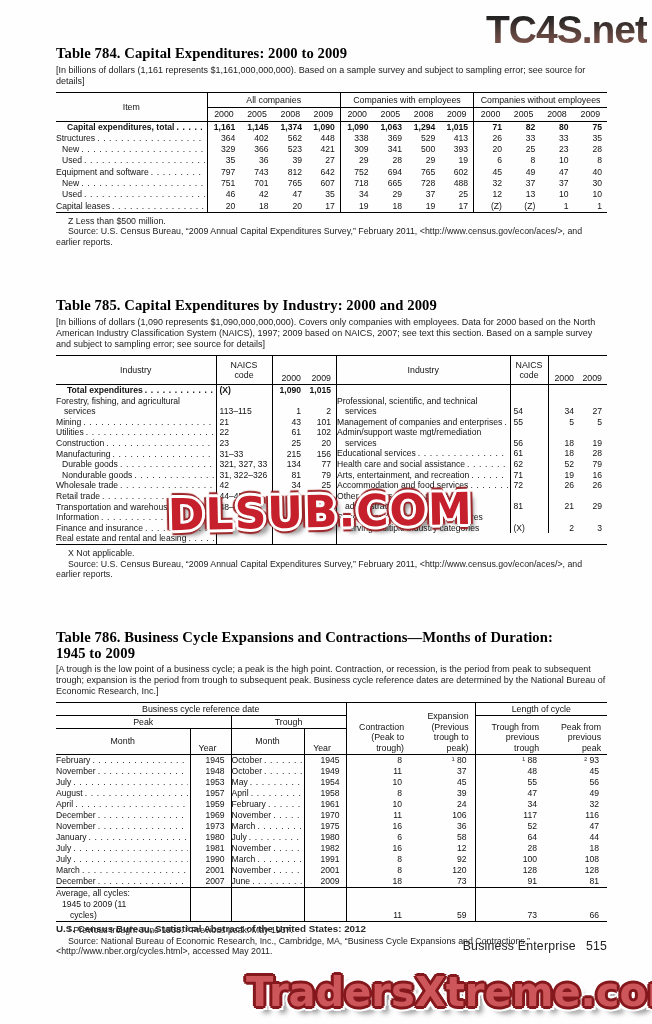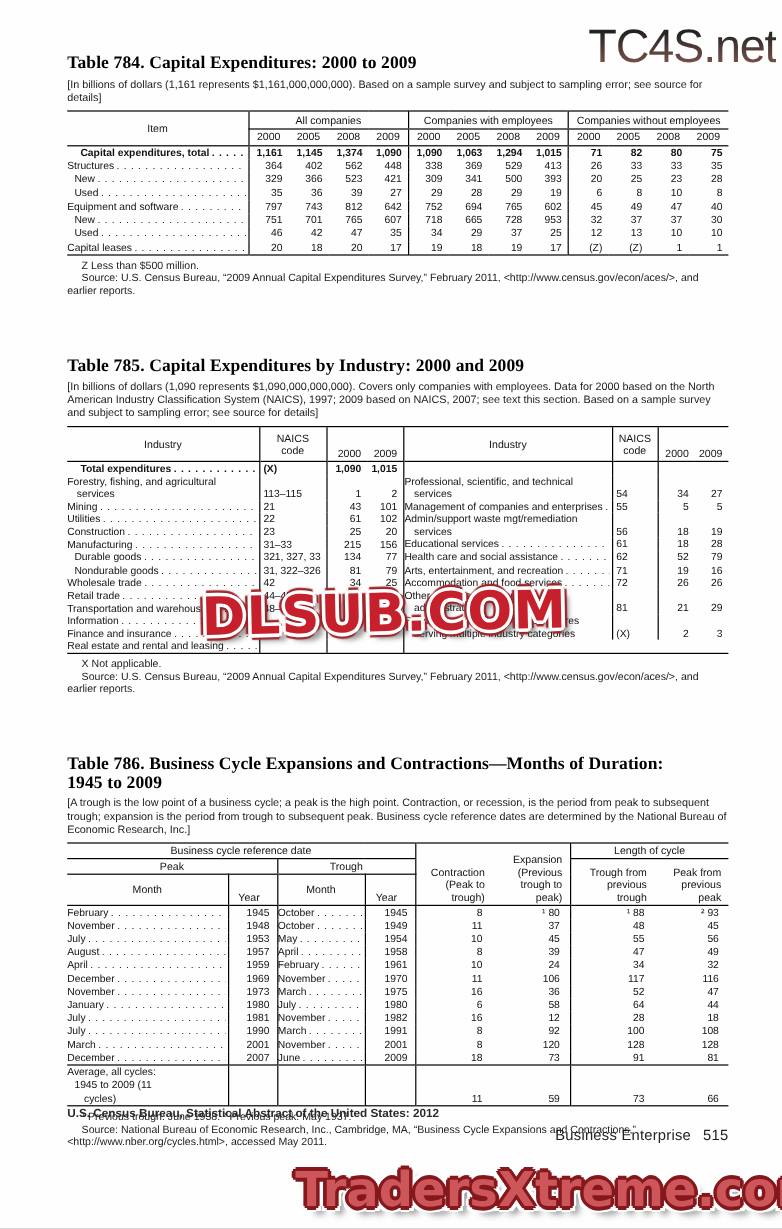--- a/index.html
+++ b/index.html
@@ -69,22 +69,22 @@
   .footnotes { margin-top:3px; }
   .fn { font-size:8.8px; line-height:10.6px; text-indent:12px; color:#1b1b1b; }
 
   .pg-right { position:absolute; top:939px; left:56px; width:551px; text-align:right;
               font-size:12.3px; color:#222; letter-spacing:.2px; }
   .pg-right .pgnum { padding-left:10px; }
   .pg-left { position:absolute; top:923px; left:56px; font-size:9.8px; color:#2a2a2a;font-weight:bold; }
 
   
   .wm-tc4s {
-    position:absolute; top:18px; right:5px;
-    font-family:"Liberation Sans", sans-serif; font-weight:normal; font-size:39px; letter-spacing:-1px;
+    position:absolute; top:8px; right:5px;
+    font-family:"Liberation Sans", sans-serif; font-weight:bold; font-size:39px; letter-spacing:-1px;
     color:#46312c;
     background:linear-gradient(180deg,#222 20%,#5d443e 60%,#8a5a50 95%);
     -webkit-background-clip:text; background-clip:text; -webkit-text-fill-color:transparent;
   }
   .wm-dlsub {
     position:absolute; left:168px; top:486px;
     font-family:"DejaVu Sans", sans-serif; font-weight:bold; font-size:44px; letter-spacing:1px;
     color:#c5202b; transform:rotate(-1.2deg);
     text-shadow:
       -2px -2px 0 #fff, 2px -2px 0 #fff, -2px 2px 0 #fff, 2px 2px 0 #fff,
@@ -252,21 +252,21 @@
                 <span class="dots"></span>
               </div>
             </td>
             <td class="num bl">751</td>
             <td class="num">701</td>
             <td class="num">765</td>
             <td class="num">607</td>
             <td class="num bl">718</td>
             <td class="num">665</td>
             <td class="num">728</td>
-            <td class="num">953</td>
+            <td class="num">488</td>
             <td class="num bl">32</td>
             <td class="num">37</td>
             <td class="num">37</td>
             <td class="num">30</td>
           </tr>
 
           <tr class="ind1">
             <td class="lab">
               <div class="lr">
                 <span class="lbl">Used</span>

